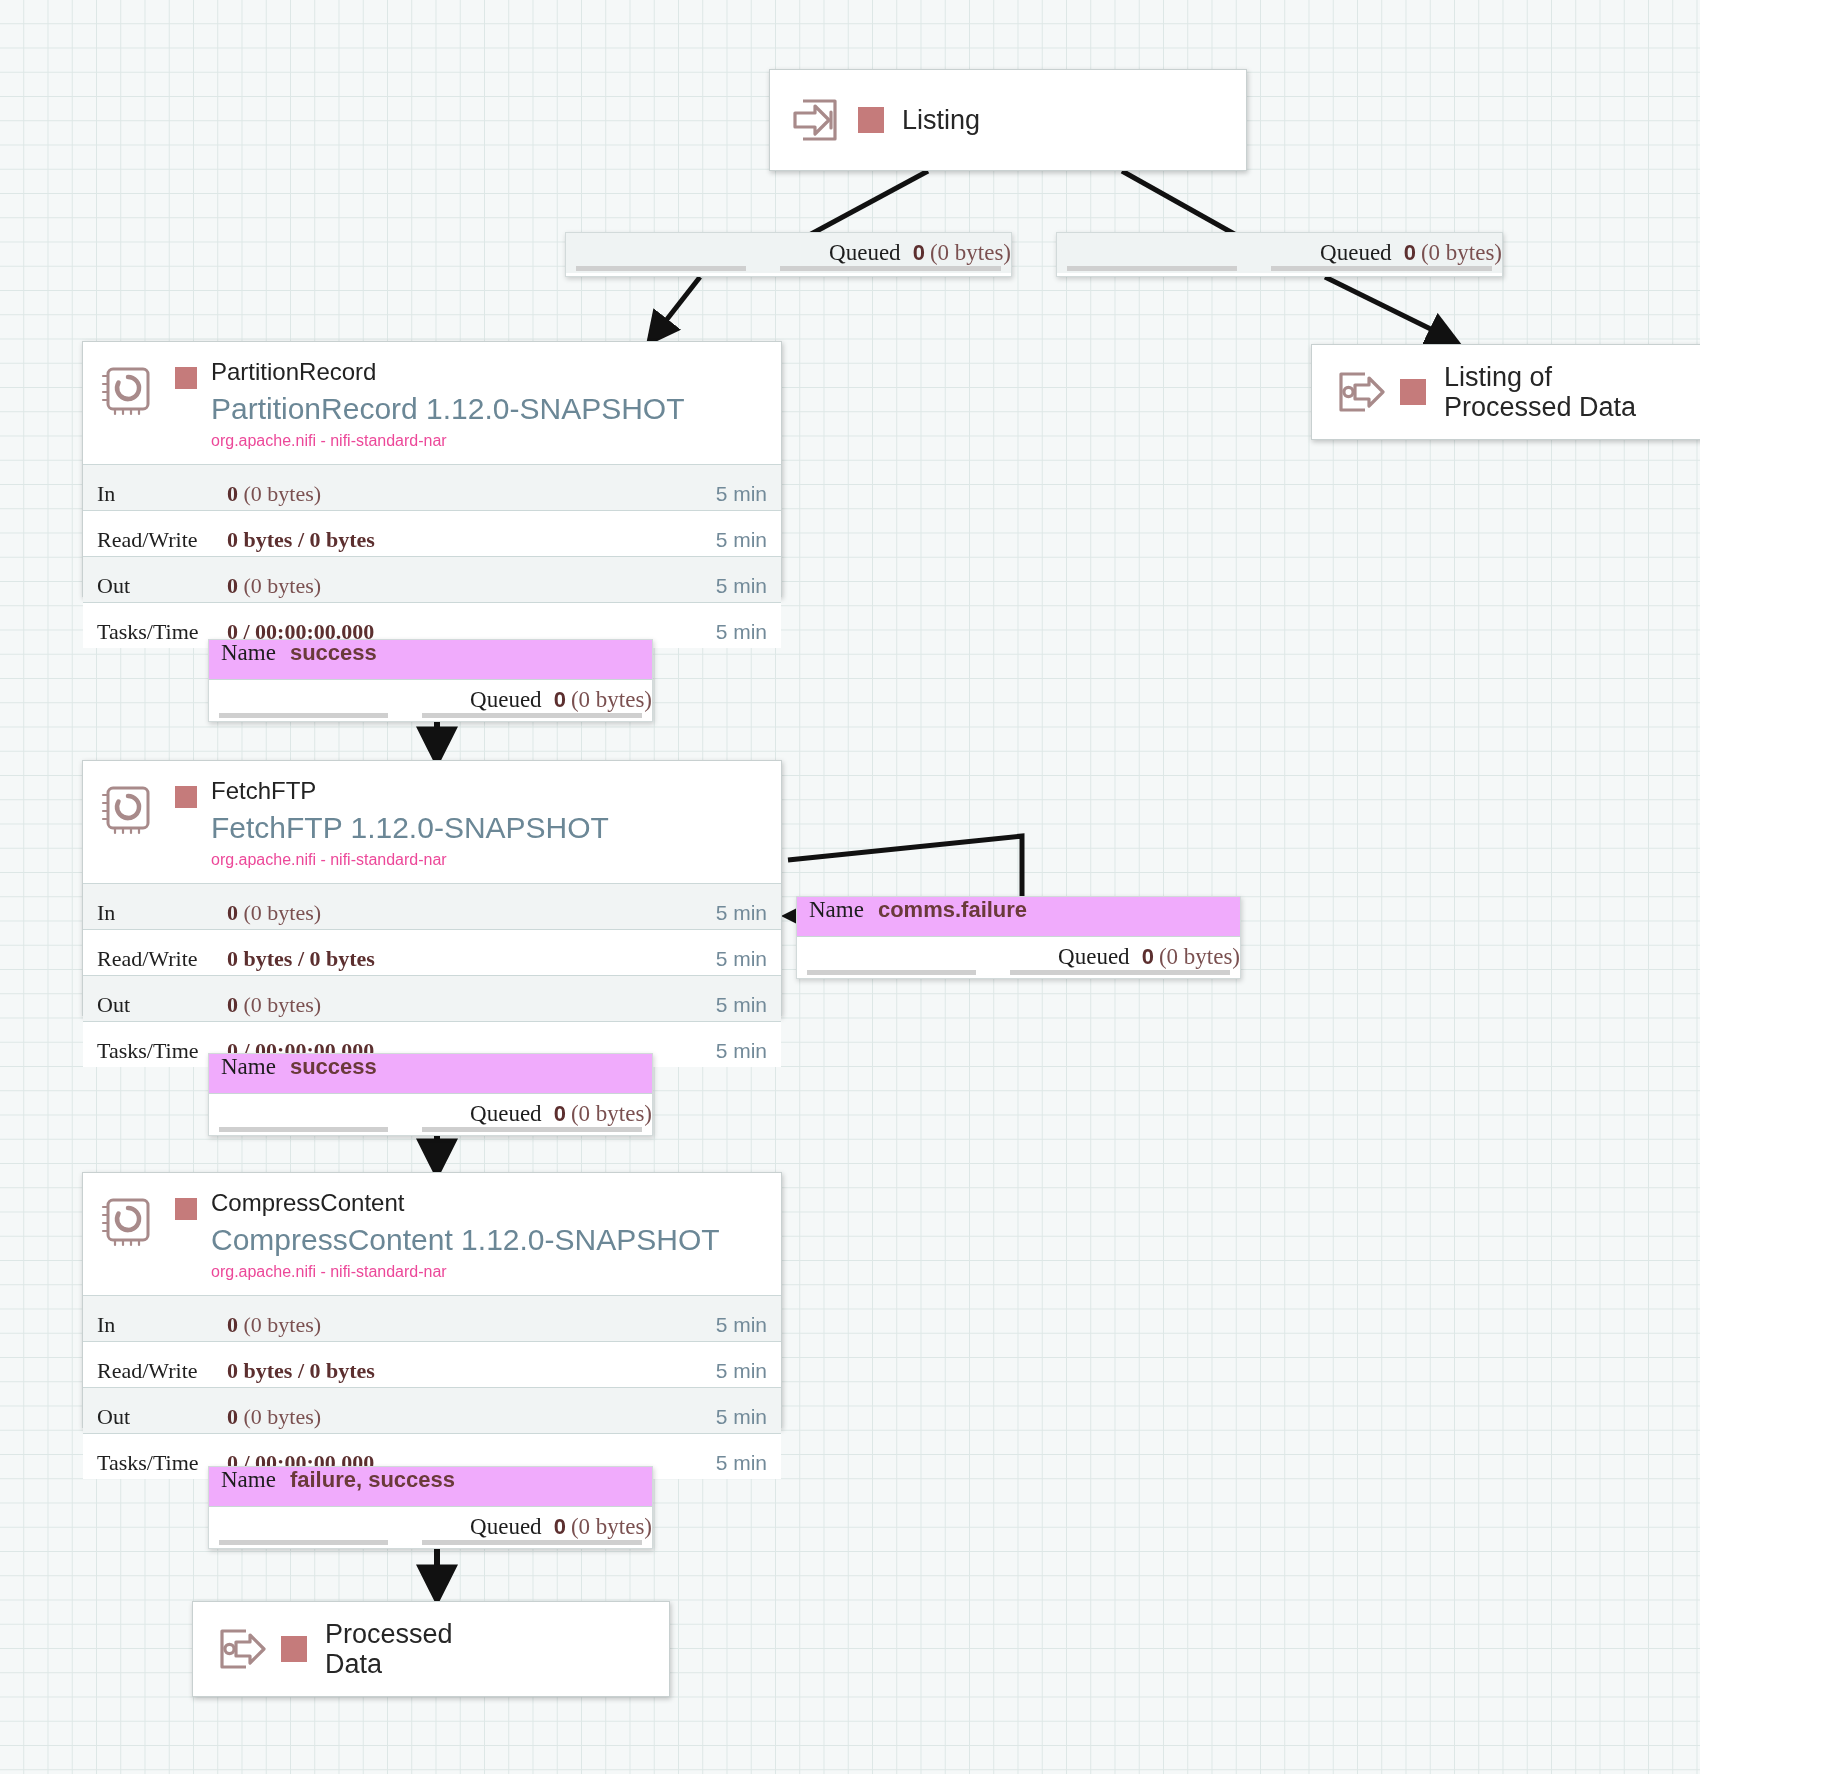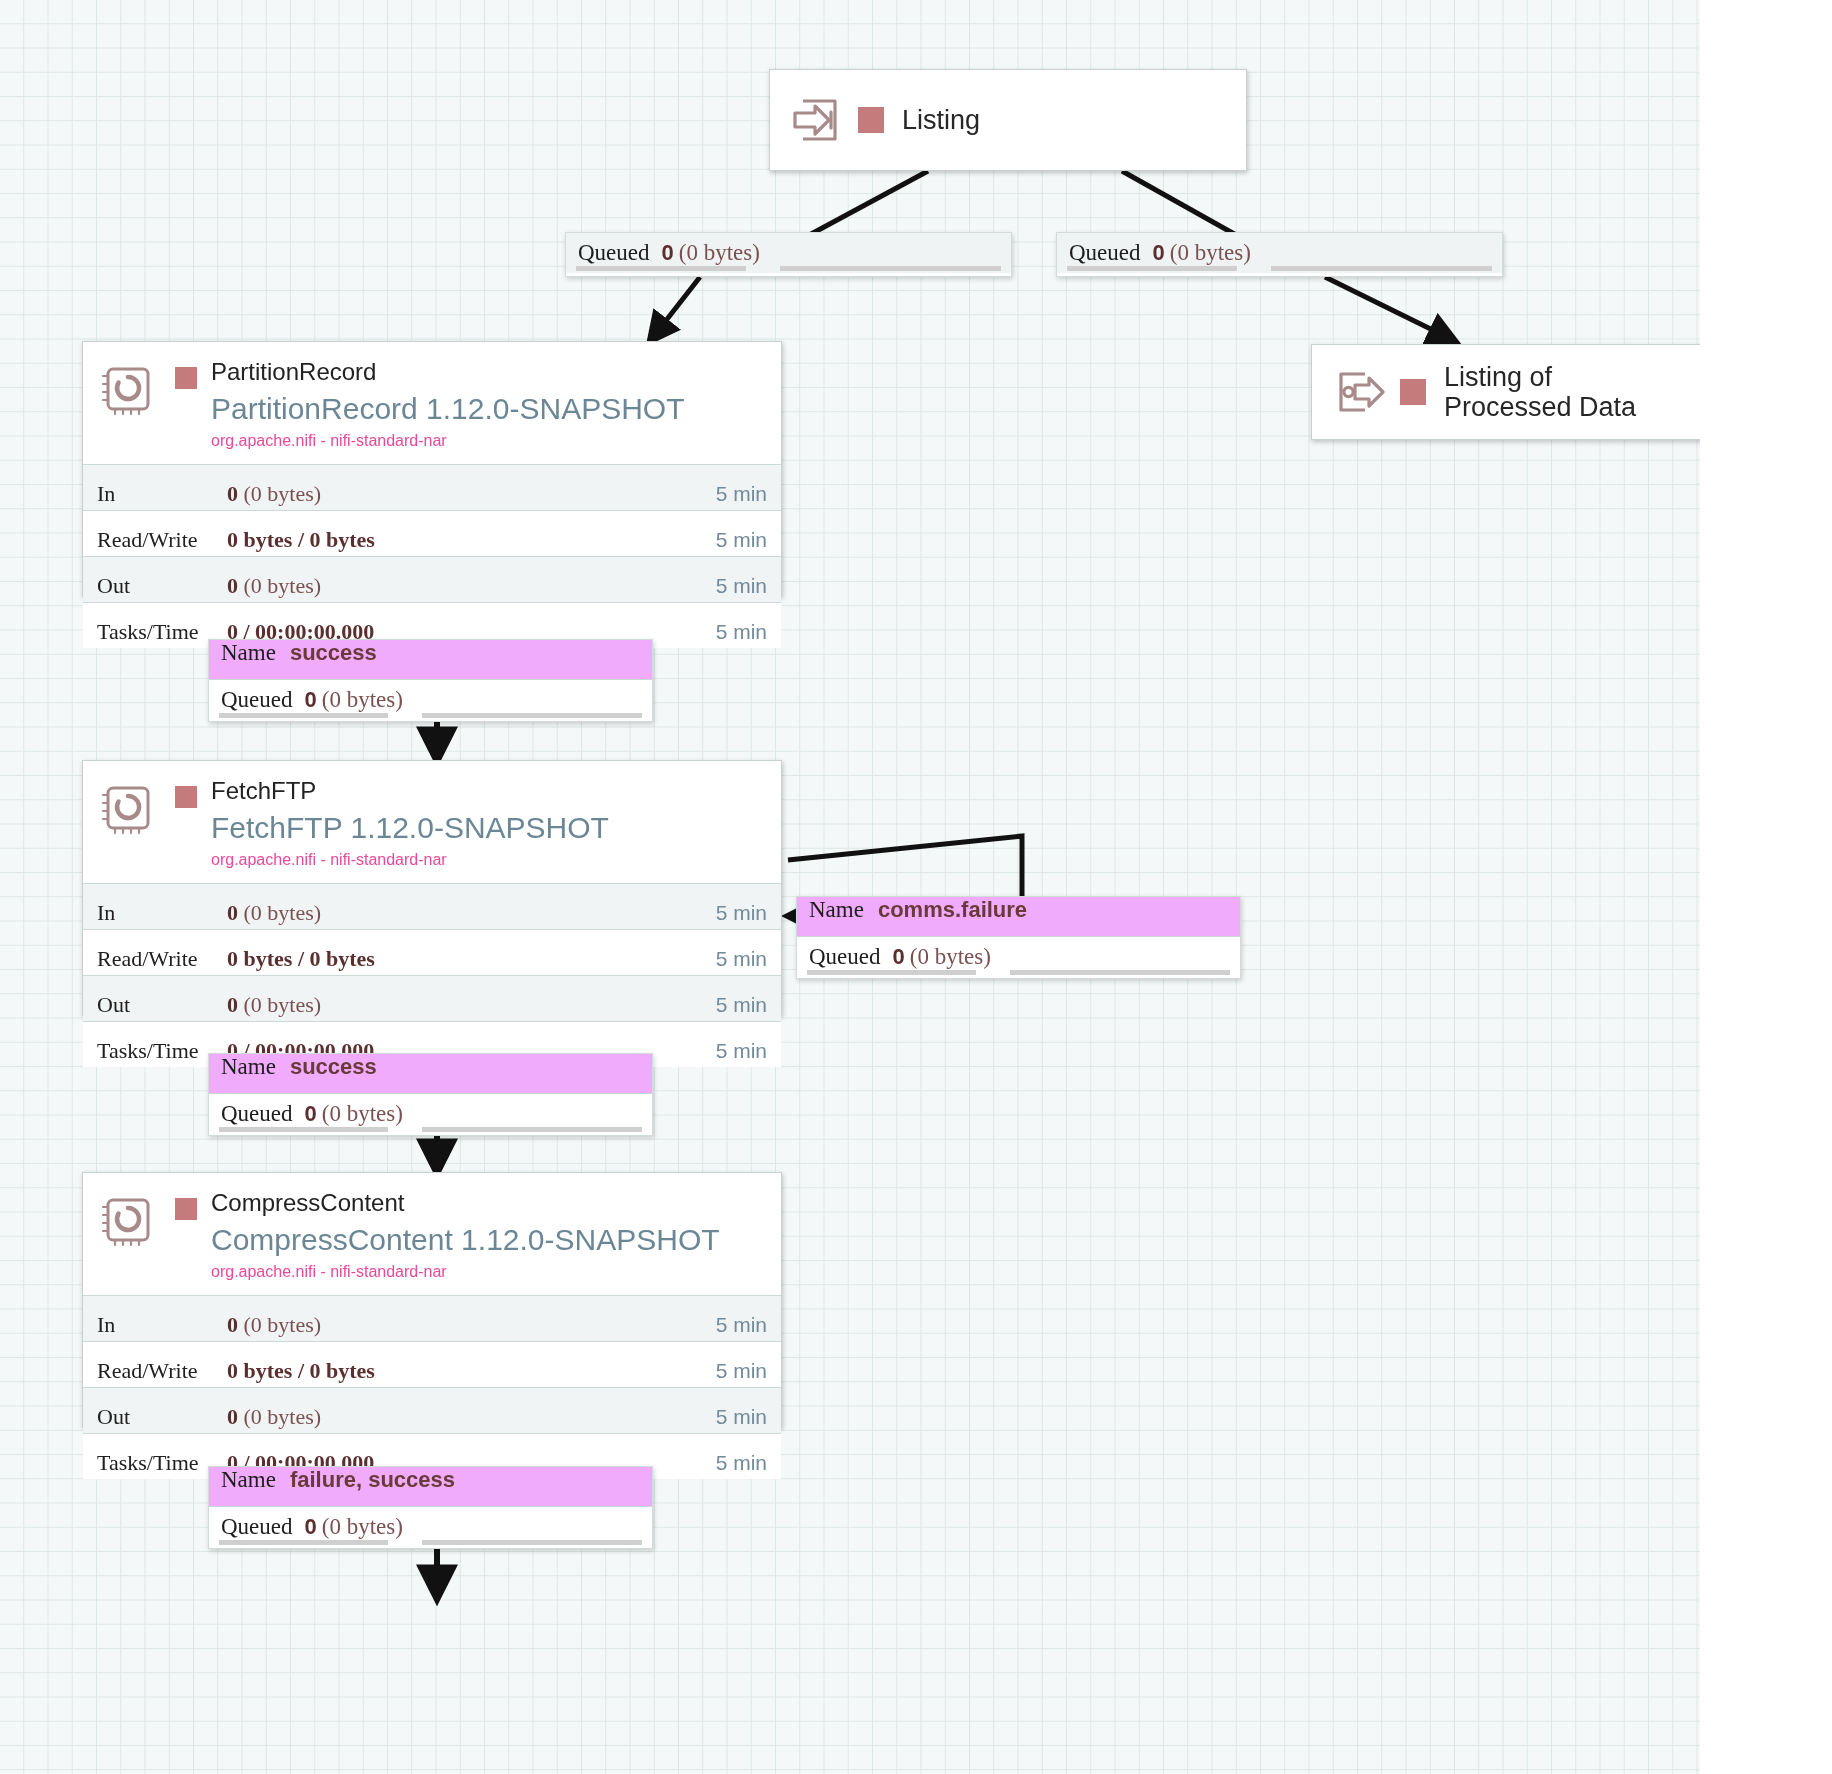--- a/index.html
+++ b/index.html
@@ -161,20 +161,21 @@
   .conn-name-key { color:#1d1d1d; margin-right: 14px; }
   .conn-name-val { color:#6a3a3a; font-weight:bold; font-family:"Liberation Sans", sans-serif; font-size: 22px;}
   .conn-queued-row {
     position: relative;
     height: 40px;
     display: flex;
     align-items: center;
     padding-left: 12px;
     font-size: 23px;
     background: #ffffff;
+    justify-content: flex-end;
   }
   .conn.single .conn-queued-row { background:#eff3f3; }
   .q-key { color:#1d1d1d; margin-right: 12px; }
   .q-num { color:#5c2f2f; font-weight:bold; font-family:"Liberation Sans", sans-serif; font-size:22px; margin-right:5px;}
   .q-bytes { color:#7a5050; }
   .bars {
     position:absolute;
     left: 0; right: 0; bottom: 2px;
     display:flex;
     padding: 0 10px;
@@ -480,14 +481,26 @@
       <span class="q-num">0</span>
       <span class="q-bytes">(0 bytes)</span>
       <span class="bars">
         <i class="bar left"></i>
           <i class="bar gap"></i>
           <i class="bar right"></i>
       </span>
     </div>
   </div>
 
+  <div class="node port" style="left:192px; top:1601px; width:478px; height:96px;">
+    <span class="port-icon">
+      <svg width="54" height="54" viewBox="0 0 54 54">
+        <path d="M34 9 L10 9 L10 45 L34 45" fill="none" stroke="#a88a8a" stroke-width="3.2" stroke-linejoin="round"></path>
+        <circle cx="17.5" cy="27" r="4.6" fill="none" stroke="#a88a8a" stroke-width="3.2"></circle>
+        <path d="M24 20 L38 20 L38 13 L52 27 L38 41 L38 34 L24 34 Z" fill="none" stroke="#a88a8a" stroke-width="3.2" stroke-linejoin="round"></path>
+      </svg>
+    </span>
+    <span class="port-swatch"></span>
+    <span class="port-label">Processed
+Data</span>
+  </div>
 
 </div>
 
 </body></html>

